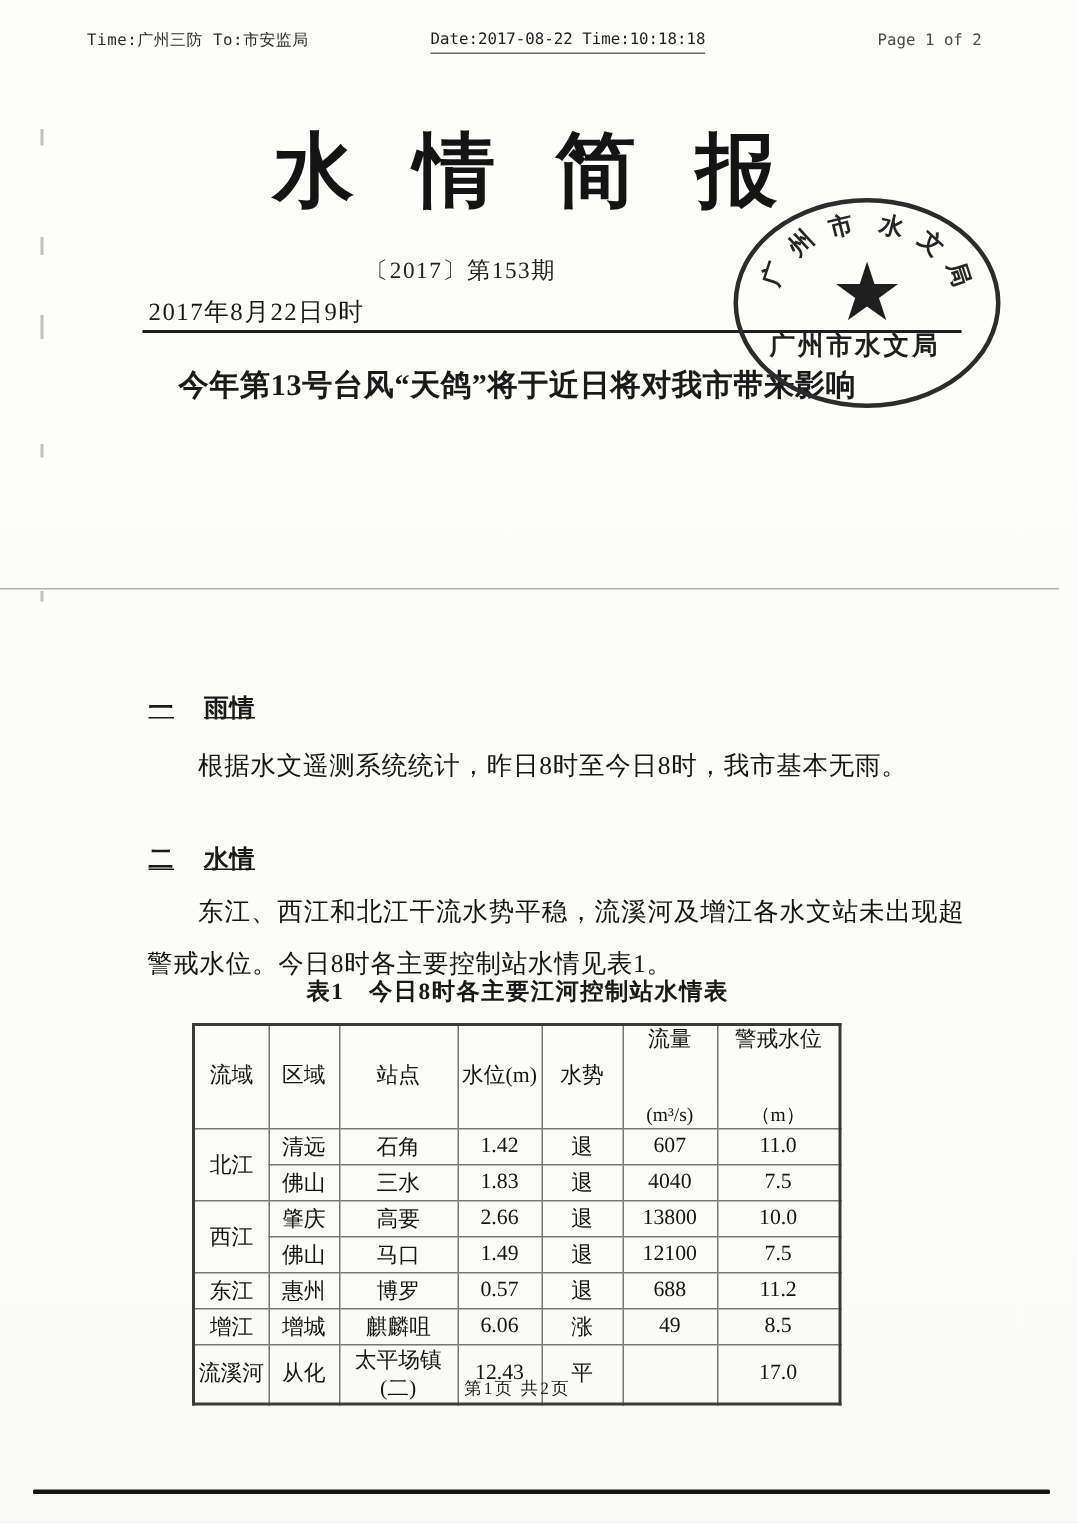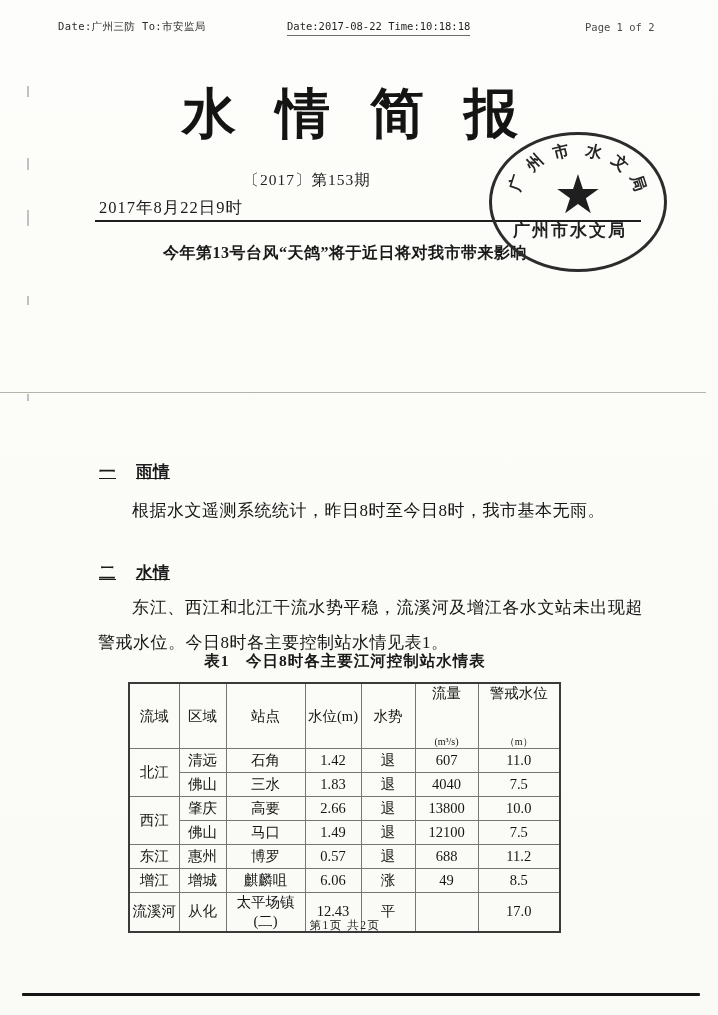--- a/index.html
+++ b/index.html
@@ -25,50 +25,50 @@
   .a0 { left:17px;  top:40px; transform:rotate(-72deg); }
   .a1 { left:35px;  top:20px; transform:rotate(-43deg); }
   .a2 { left:61px;  top:9px;  transform:rotate(-14deg); }
   .a3 { left:94px;  top:9px;  transform:rotate(14deg); }
   .a4 { left:120px; top:20px; transform:rotate(43deg); }
   .a5 { left:138px; top:40px; transform:rotate(72deg); }
   .star { position:absolute; left:50%; top:60px; transform:translate(-50%,-50%); font-size:54px; line-height:1; color:#1f1f1f; }
   .stamp-name { position:absolute; left:0; right:16px; top:84px; text-align:center; font-size:17px; font-weight:bold; letter-spacing:2px; color:#1f1f1f; }
   .stamp-sub  { position:absolute; left:0; right:0; top:105px; text-align:center; font-size:13.5px; font-weight:bold; letter-spacing:1px; color:#1f1f1f; }
   
-  .headline { position:absolute; left:0; top:243px; width:690px; text-align:center; font-weight:bold; font-size:16px; letter-spacing:.5px; z-index:1; }
+  .headline { position:absolute; left:0; top:243px; width:690px; text-align:center; font-weight:bold; font-size:20px; letter-spacing:.5px; z-index:1; }
   .para { position:absolute; left:98px; width:545px; font-size:17px; line-height:34.8px; text-align:justify; text-indent:2em; letter-spacing:.5px; color:#161616; }
   .intro { top:287px; }
   .artifact-line { position:absolute; left:0; top:392px; width:706px; height:1px; background:#b3b3aa; }
   .sec-heading { position:absolute; left:99px; font-weight:bold; font-size:16.5px; letter-spacing:.5px;text-decoration:underline; }
   .s1 { top:461px; } .s2 { top:562px; }
   .sec-heading .num { margin-right:20px; }
   .p1 { top:494px; line-height:34.8px; }
   .p2 { top:590px; line-height:35px; }
   .caption { position:absolute; left:0; top:651px; width:690px; text-align:center; font-weight:bold; font-size:15.5px; letter-spacing:1px; }
   
   .water-table { position:absolute; left:128px; top:682px; width:431px; border-collapse:collapse; table-layout:fixed;
     border:2px solid #3a3a3a; font-size:14.5px; color:#151515; }
   .water-table th, .water-table td { border:1px solid #767676; text-align:center; vertical-align:middle; padding:0; font-weight:normal; }
   .water-table th { height:52px; line-height:1.3; font-size:14.5px; }
   .water-table td { height:23px; }
   .hl, .unit-line { display:block; }
-  .unit-line { font-size:10px;margin-top:32px; }
+  .unit-line { font-size:13px;margin-top:32px; }
   
   .footer { position:absolute; left:0; top:918px; width:690px; text-align:center; font-size:11.5px; letter-spacing:1.5px; color:#242424; }
   .bottom-line { position:absolute; left:22px; top:993px; width:678px; height:3px; background:#151515; border-radius:1px; }
   .edge-mark { position:absolute; left:27px; width:2px; background:#8f8f8f; opacity:.55; }
   .m1{top:86px;height:11px} .m2{top:158px;height:12px} .m3{top:210px;height:16px} .m4{top:296px;height:9px} .m5{top:394px;height:7px}
 </style>
 </head>
 <body>
 
 <div class="page">
 
-  <div class="fax-from">Date:广州三防 To:市安监局</div>
+  <div class="fax-from">Time:广州三防 To:市安监局</div>
   <div class="fax-date">Date:2017-08-22 Time:10:18:18</div>
   <div class="fax-page">Page 1 of 2</div>
 
   <div class="doc-title">水情简报</div>
   <div class="issue">〔2017〕第153期</div>
   <div class="report-date">2017年8月22日9时</div>
   <div class="rule"></div>
 
   <div class="stamp">
     <span class="arc a0">广</span>

